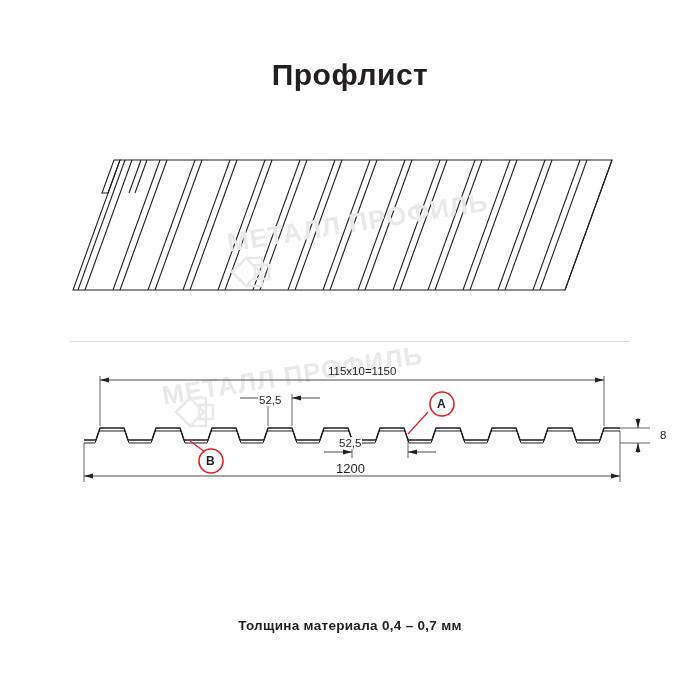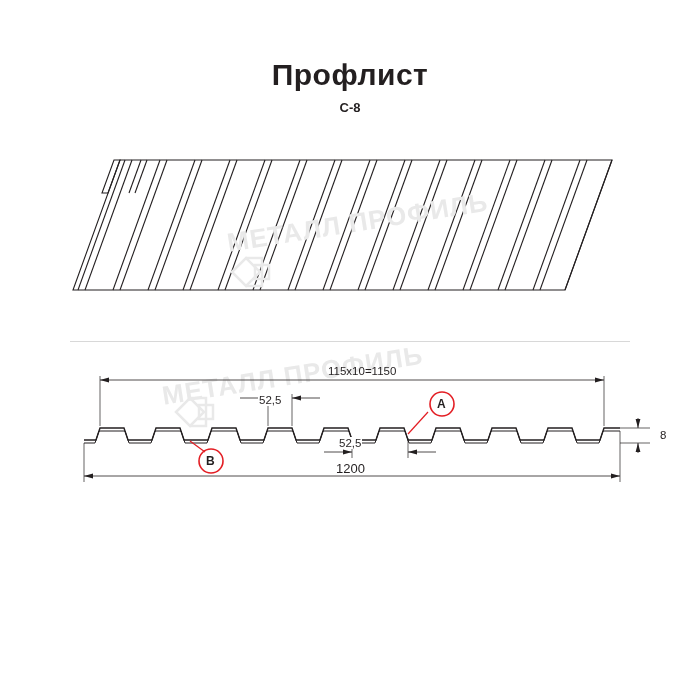--- a/index.html
+++ b/index.html
@@ -97,21 +97,20 @@
     position: absolute;
     pointer-events: none;
   }
 </style>
 </head>
 <body>
 
 <div class="page">
 
   <div class="title">Профлист</div>
-  <div class="subtitle">С-8</div>
 
   <svg class="layer" viewBox="0 0 700 700">
     <g stroke="#231f20" stroke-width="1.1" fill="none" stroke-linejoin="miter">
 
       <path d="M93 166 L610 166" stroke="none"></path>
 
       <path d="M120 160 L612 160 L565 290 L73 290 Z" stroke="#231f20" stroke-width="1.1" fill="#ffffff"></path>
 
       <g>
         <path d="M120 160 L108 193 L102 193 L114 160 Z"></path>
@@ -253,14 +252,15 @@
 
   <div style="position:absolute;left:312px;top:365px;font-size:11.5px;margin-left:16px;">115x10=1150</div>
   <div style="position:absolute;left:258px;top:394px;font-size:11.5px;background:#ffffff;padding:0 1px;">52,5</div>
   <div style="position:absolute;left:338px;top:437px;font-size:11.5px;background:#ffffff;padding:0 1px;">52,5</div>
   <div style="position:absolute;left:336px;top:461px;font-size:13px;">1200</div>
   <div style="position:absolute;left:660px;top:429px;font-size:11.5px;">8</div>
 
   <div style="position:absolute;left:437px;top:397px;font-size:12px;font-weight:bold;color:#231f20;">A</div>
   <div style="position:absolute;left:206px;top:454px;font-size:12px;font-weight:bold;color:#231f20;">B</div>
 
+  <div class="footnote">Толщина материала 0,4 – 0,7 мм</div>
 
 </div>
 
 </body></html>

